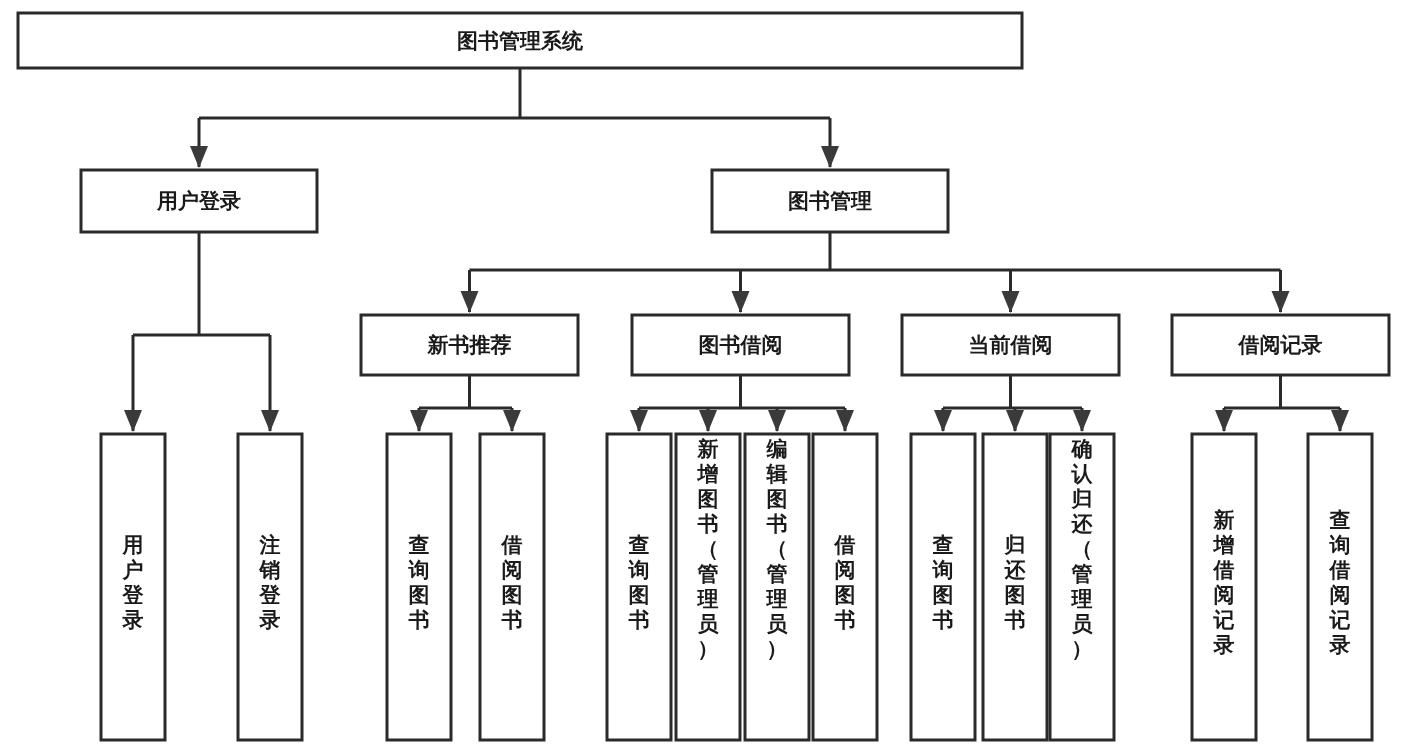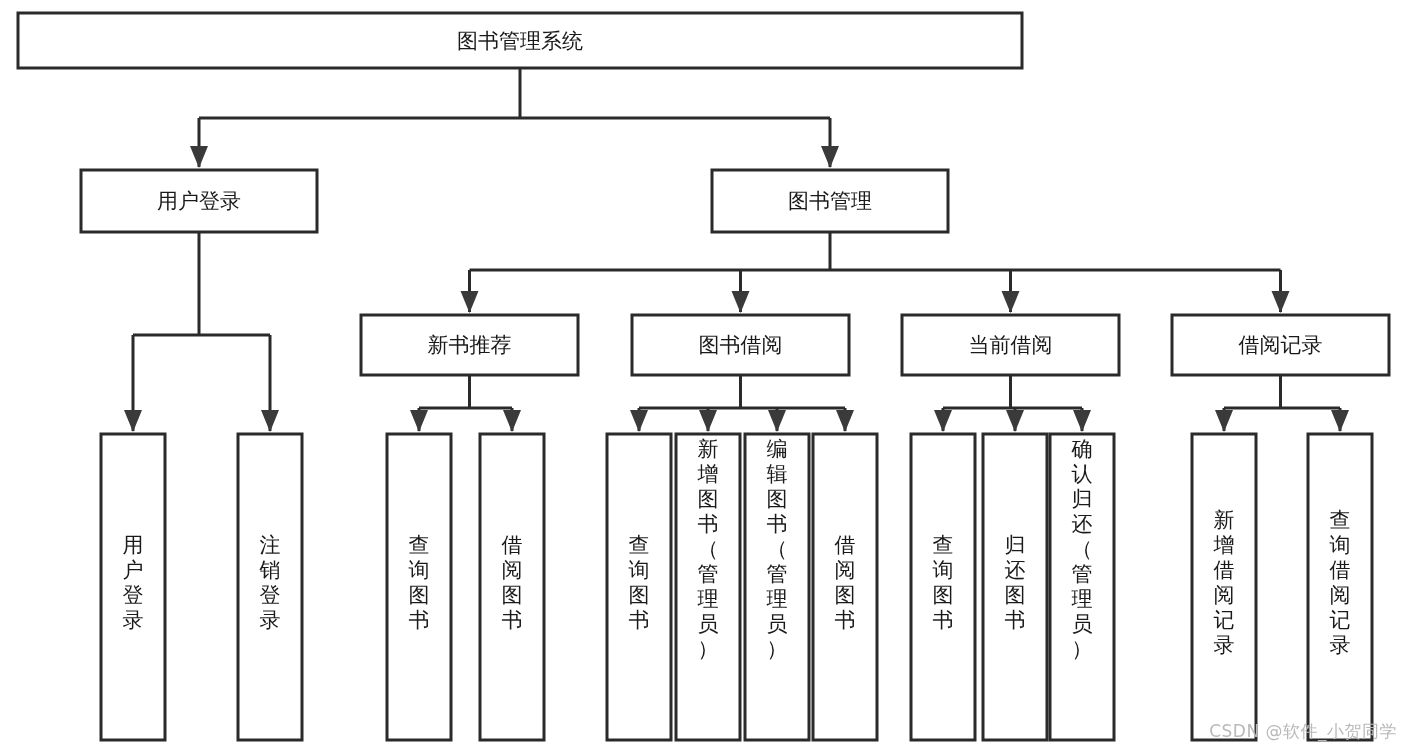--- a/index.html
+++ b/index.html
@@ -11,20 +11,21 @@
     width: 1405px;
     height: 747px;
     font-family: "DejaVu Sans", "Liberation Sans", sans-serif;
     overflow: hidden;
     position: relative;
   }
   #diagram-root {
     position: relative;
     width: 1405px;
     height: 747px;
+    font-weight: bold;
   }
   svg.flow {
     position: absolute;
     top: 0;
     left: 0;
     width: 1405px;
     height: 747px;
   }
   .node-rect {
     fill: #ffffff;
@@ -259,14 +260,13 @@
           <rect x="1308" y="434" width="64" height="306" class="node-rect"></rect>
           <text x="1340" y="526.5" class="node-label-v">查</text>
           <text x="1340" y="551.5" class="node-label-v">询</text>
           <text x="1340" y="576.5" class="node-label-v">借</text>
           <text x="1340" y="601.5" class="node-label-v">阅</text>
           <text x="1340" y="626.5" class="node-label-v">记</text>
           <text x="1340" y="651.5" class="node-label-v">录</text>
         </g>
       </g>
     </svg>
-  <div class="watermark">CSDN @软件_小贺同学</div>
 </div>
 
 </body></html>

